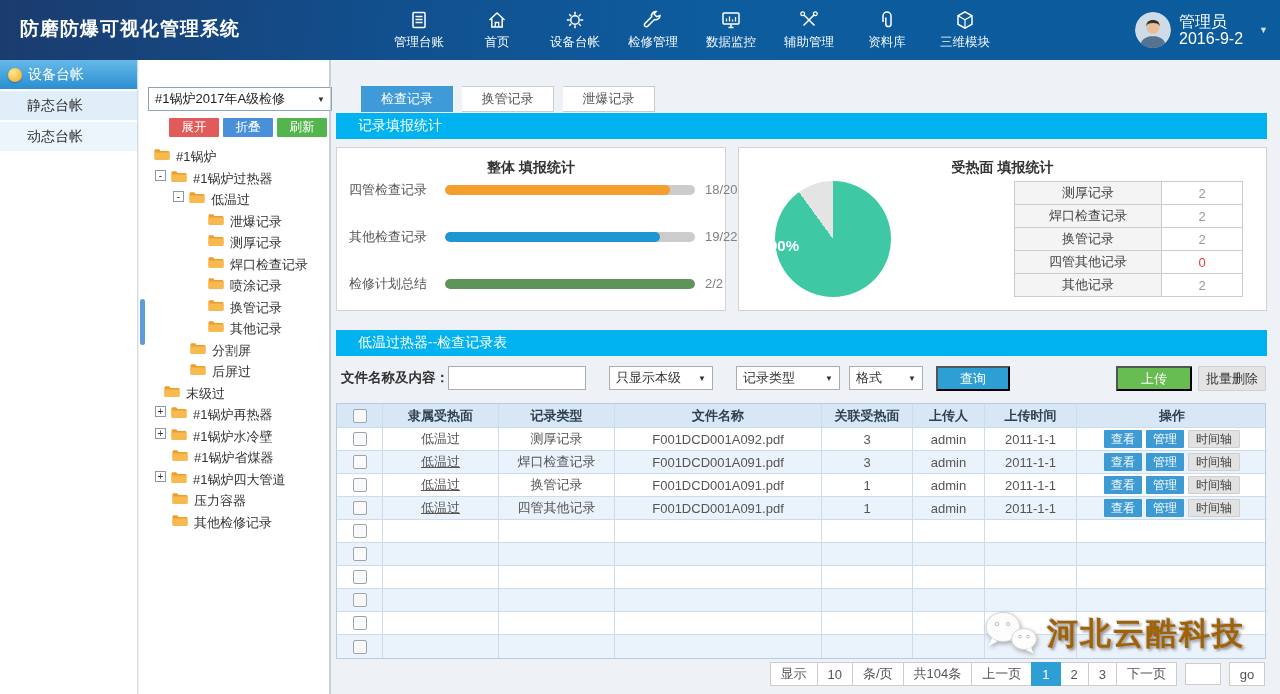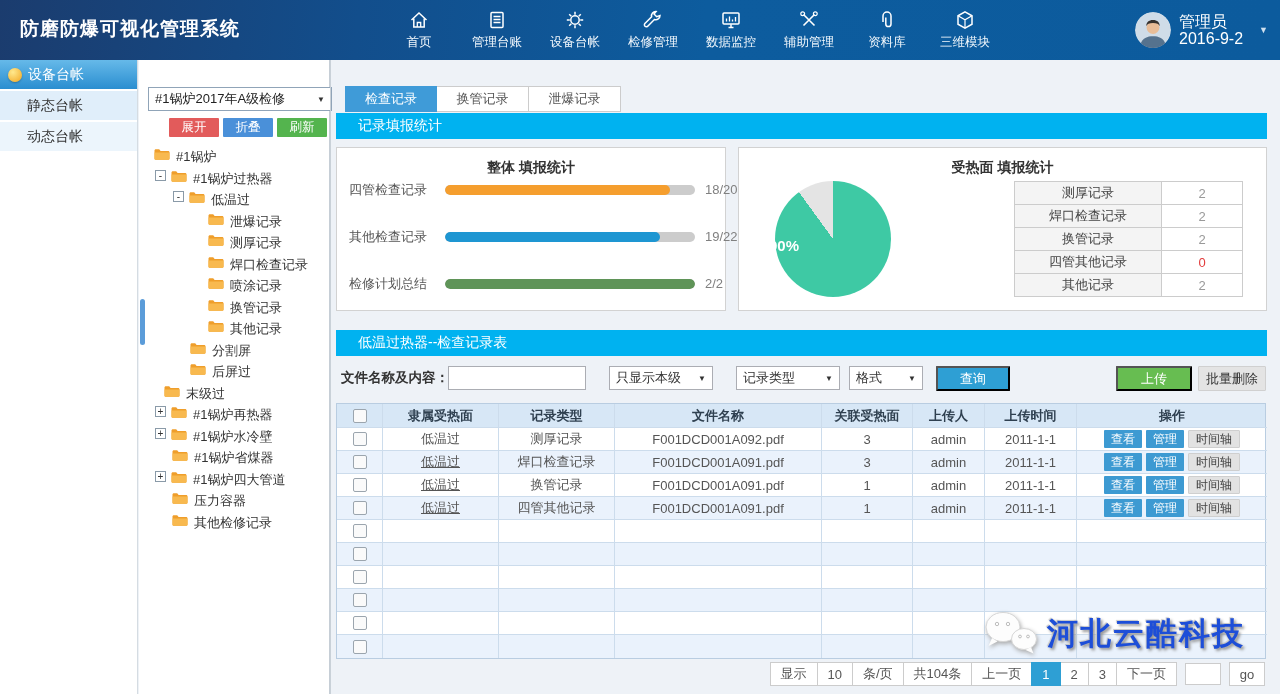--- a/index.html
+++ b/index.html
@@ -42,21 +42,21 @@
             justify-content:center;cursor:pointer;border-radius:1px;}
   #tree{position:absolute;left:0;top:88px;width:100%;}
   .tnode{height:21.5px;display:flex;align-items:flex-start;font-size:13px;color:#333;cursor:pointer;white-space:nowrap;}
   .exp{width:11px;height:11px;border:1px solid #8a9aa8;background:#fff;font-size:10px;line-height:9px;
        text-align:center;color:#333;margin-right:5px;flex:none;box-sizing:border-box;}
   .tfolder{width:16px;height:13px;margin-right:6px;flex:none;}
   .tfolder svg{display:block;width:16px;height:13px;}
   .thumb{position:absolute;left:1px;top:239px;width:5px;height:46px;background:#5b9cd9;border-radius:3px;}
   
   #main{position:absolute;left:330px;top:60px;width:950px;height:634px;border-left:1px solid #c9d1d8;box-sizing:border-box;}
-  #tabs{position:absolute;left:14px;top:26px;display:flex;}
+  #tabs{position:absolute;left:30px;top:26px;display:flex;gap:9px;}
   .tab{min-width:92px;height:26px;display:flex;align-items:center;justify-content:center;font-size:13px;
        color:#555;background:#fff;border:1px solid #ccc;border-left:none;cursor:pointer;box-sizing:border-box;}
   .tab:first-child{border-left:1px solid #ccc;}
   .tab.active{background:#3f9bd8;color:#fff;border-color:#3f9bd8;}
   .cyanbar{position:absolute;left:5px;width:931px;height:26px;background:#00b2f0;color:#fff;font-size:14px;
            display:flex;align-items:center;padding-left:22px;box-sizing:border-box;}
   #bar1{top:53px;}  #bar2{top:270px;}
   .panel{position:absolute;top:87px;height:164px;background:#fff;border:1px solid #d2d2d2;box-sizing:border-box;}
   #panel-left{left:5px;width:390px;}
   #panel-right{left:407px;width:529px;}
@@ -112,49 +112,49 @@
   .pcell{height:24px;border:1px solid #ccc;background:#fff;display:flex;align-items:center;justify-content:center;
          padding:0 10px;font-size:13px;color:#555;margin-left:-1px;cursor:pointer;box-sizing:border-box;}
   .pcell.active{background:#2e9fd4;color:#fff;border-color:#2e9fd4;z-index:1;}
   .pgoto{width:30px;height:20px;border:1px solid #ccc;margin-left:8px;font-size:13px;padding:0 2px;}
   .pgo{width:36px;height:24px;border:1px solid #ccc;background:#fff;display:flex;align-items:center;
        justify-content:center;font-size:13px;color:#555;margin-left:8px;cursor:pointer;box-sizing:border-box;}
   
   #watermark{position:absolute;left:648px;top:548px;display:flex;align-items:center;z-index:5;pointer-events:none;}
   .wicon{width:64px;height:52px;margin-right:4px;filter:drop-shadow(1px 2px 2px #aaa);}
   .wicon svg{display:block;width:64px;height:52px;}
-  .wtext{font-size:31px;font-weight:bold;color:#1d4ed8;letter-spacing:2px;white-space:nowrap;
+  .wtext{font-size:31px;font-weight:bold;color:#a16207;letter-spacing:2px;white-space:nowrap;
          text-shadow:2px 2px 3px #909090,-1px -1px 1px #c8c8c8;}
 </style>
 </head>
 <body>
 
 <div id="app">
 
   <div class="topbar">
     <div class="app-title">防磨防爆可视化管理系统</div>
     <div id="topnav">
         <div class="nav-item">
           <span class="nav-icon">
             <svg xmlns="http://www.w3.org/2000/svg" viewBox="0 0 22 22" fill="none" stroke="#fff" stroke-width="1.5">
+              <rect x="5" y="3.5" width="12" height="15" rx="1"></rect>
+              <path d="M7.5 7.5h7M7.5 10.5h7M7.5 13.5h7" stroke-width="1.3"></path>
+            </svg>
+          </span>
+          <span class="nav-label">管理台账</span>
+        </div>
+        <div class="nav-item">
+          <span class="nav-icon">
+            <svg xmlns="http://www.w3.org/2000/svg" viewBox="0 0 22 22" fill="none" stroke="#fff" stroke-width="1.5">
               <path d="M3.5 11L11 4l7.5 7"></path>
               <path d="M5.8 9.5V18h10.4V9.5"></path>
               <path d="M9.3 18v-4.5h3.4V18" stroke-width="1.3"></path>
             </svg>
           </span>
           <span class="nav-label">首页</span>
-        </div>
-        <div class="nav-item">
-          <span class="nav-icon">
-            <svg xmlns="http://www.w3.org/2000/svg" viewBox="0 0 22 22" fill="none" stroke="#fff" stroke-width="1.5">
-              <rect x="5" y="3.5" width="12" height="15" rx="1"></rect>
-              <path d="M7.5 7.5h7M7.5 10.5h7M7.5 13.5h7" stroke-width="1.3"></path>
-            </svg>
-          </span>
-          <span class="nav-label">管理台账</span>
         </div>
         <div class="nav-item">
           <span class="nav-icon">
             <svg xmlns="http://www.w3.org/2000/svg" viewBox="0 0 22 22" fill="none" stroke="#fff" stroke-width="1.5">
               <circle cx="11" cy="11" r="4.2"></circle>
               <path d="M11 2.8v3M11 16.2v3M2.8 11h3M16.2 11h3M5.2 5.2l2.1 2.1M14.7 14.7l2.1 2.1M16.8 5.2l-2.1 2.1M7.3 14.7l-2.1 2.1"></path>
             </svg>
           </span>
           <span class="nav-label">设备台帐</span>
         </div>

